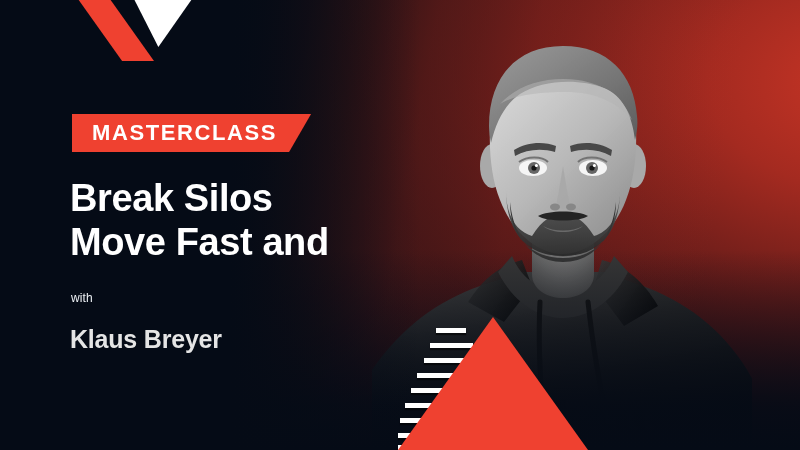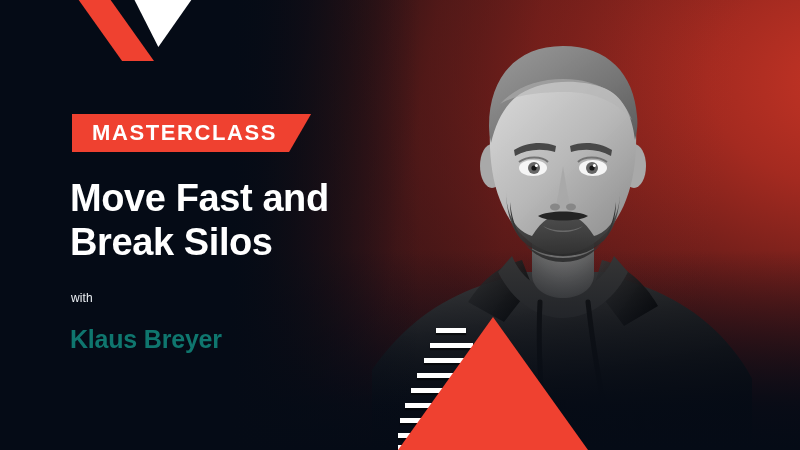--- a/index.html
+++ b/index.html
@@ -91,21 +91,21 @@
   
   .with-label{
     position:absolute;left:71px;top:291px;
     color:#eef1f5;
     font-size:12px;
     font-weight:normal;
     letter-spacing:0.1px;
   }
   .presenter-name{
     position:absolute;left:70px;top:325px;
-    color:#0f766e;
+    color:#e5e5e5;
     font-size:25px;
     font-weight:bold;
     letter-spacing:-0.2px;
     text-align:right;
   }
 
   
   .portrait{
     position:absolute;left:372px;top:34px;width:380px;height:416px;
     filter:grayscale(1) contrast(1.06);
@@ -258,20 +258,20 @@
   <div class="mark">
     <div class="v-red"></div>
     <div class="v-white"></div>
   </div>
 
   <div class="badge">
     <span class="badge-label">MASTERCLASS</span>
   </div>
 
   <div class="headline">
+    <span class="ln">Break Silos</span>
     <span class="ln">Move Fast and</span>
-    <span class="ln">Break Silos</span>
   </div>
 
   <div class="with-label">with</div>
   <div class="presenter-name">Klaus Breyer</div>
 
 </div>
 
 </body></html>

